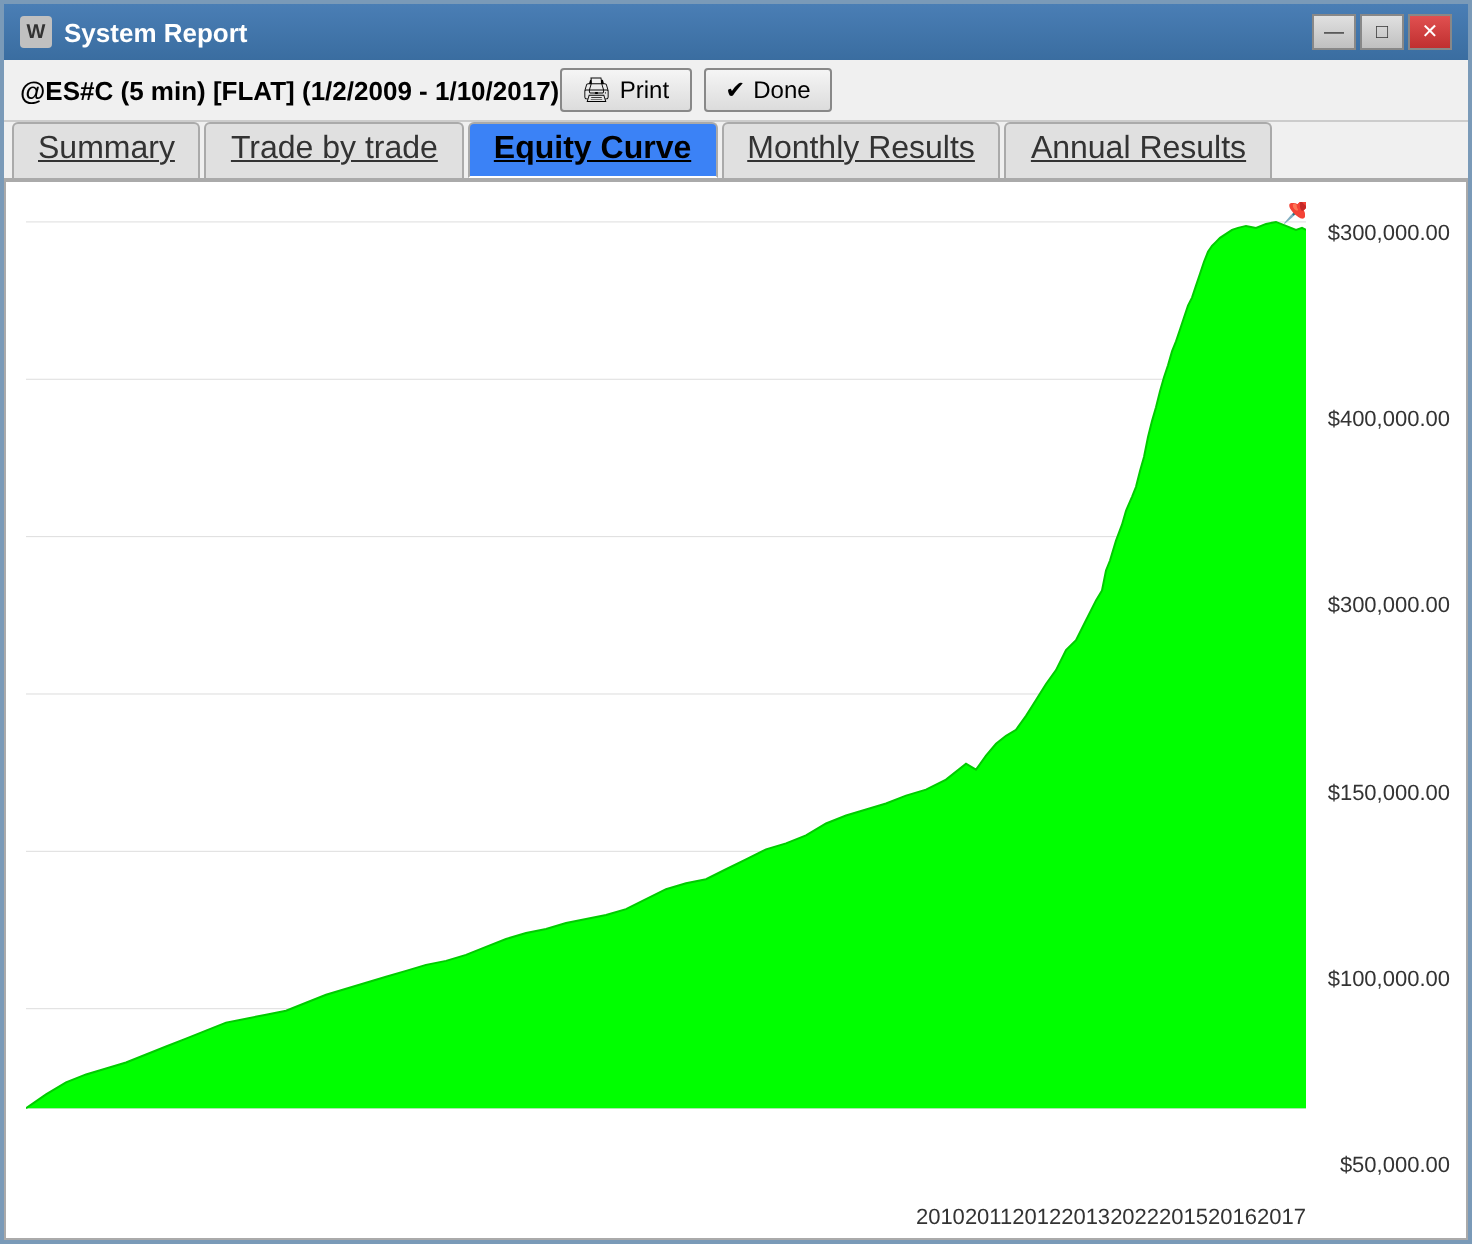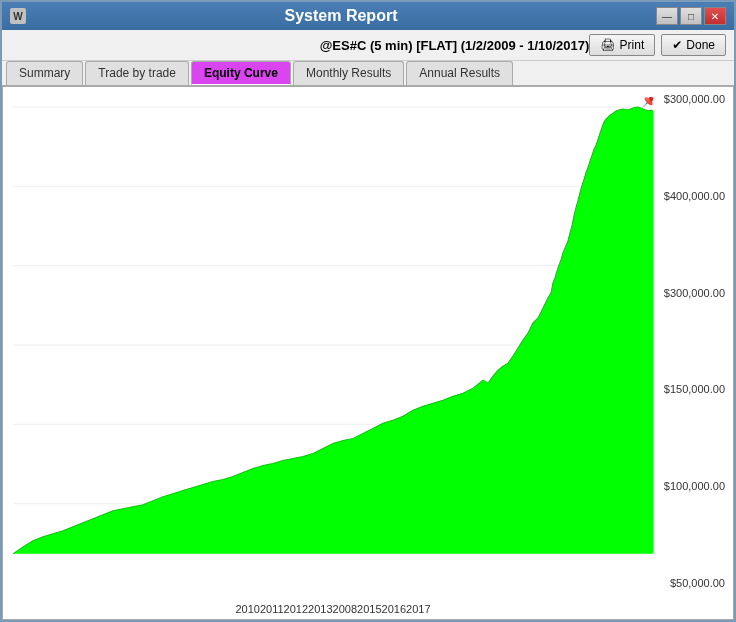--- a/index.html
+++ b/index.html
@@ -39,23 +39,22 @@
       border-radius: 2px;
       display: flex;
       align-items: center;
       justify-content: center;
       font-size: 10px;
       font-weight: bold;
       color: #333;
     }
     .title-bar-text {
       flex: 1;
-      font-size: 16px;
+      font-size: 13px;
       font-weight: bold;
-      text-align: center;
     }
     .title-bar-controls {
       display: flex;
       gap: 2px;
     }
     .title-btn {
       width: 22px;
       height: 18px;
       border: 1px solid #888;
       background: linear-gradient(to bottom, #e0e0e0, #c0c0c0);
@@ -64,21 +63,21 @@
       justify-content: center;
       font-size: 10px;
       cursor: pointer;
       color: #333;
     }
     .title-btn.close { background: linear-gradient(to bottom, #e05050, #c03030); color: white; }
     .toolbar {
       padding: 4px 8px;
       display: flex;
       align-items: center;
-      justify-content: flex-end;
+      justify-content: flex-start;
       background: #f0f0f0;
       border-bottom: 1px solid #ccc;
       flex-shrink: 0;
     }
     .symbol-label {
       font-size: 13px;
       font-weight: bold;
       color: #000;
     }
     .toolbar-buttons {
@@ -102,27 +101,28 @@
       background: #f0f0f0;
       border-bottom: 1px solid #aaa;
       flex-shrink: 0;
     }
     .tab {
       padding: 4px 12px;
       border: 1px solid #aaa;
       border-bottom: none;
       background: #e0e0e0;
       cursor: pointer;
-      font-size: 12px;
+      font-size: 16px;
       margin-right: 2px;
       border-radius: 3px 3px 0 0;
       color: #333;
+      text-decoration: underline;
     }
     .tab.active {
-      background: #d946ef;
+      background: #3b82f6;
       border-bottom: 1px solid #ffffff;
       font-weight: bold;
       color: #000;
       position: relative;
       z-index: 1;
     }
     .chart-area {
       flex: 1;
       background: #ffffff;
       border: 1px solid #aaa;
@@ -135,37 +135,37 @@
       flex: 1;
       position: relative;
       padding: 10px 0 30px 10px;
     }
     .y-axis {
       width: 80px;
       flex-shrink: 0;
       display: flex;
       flex-direction: column;
       justify-content: space-between;
-      padding: 6px 4px 30px 0;
+      padding: 20px 4px 30px 0;
       font-size: 11px;
       color: #333;
       text-align: right;
     }
     .y-label { text-align: right; padding-right: 4px; }
     svg.equity-chart {
       width: 100%;
       height: 100%;
     }
     .x-labels {
       position: absolute;
       bottom: 4px;
       left: 10px;
       right: 0;
       display: flex;
-      justify-content: center;
+      justify-content: flex-end;
       font-size: 11px;
       color: #333;
     }
   </style>
 </head>
 <body>
 
 <div class="window">
 
   <div class="title-bar">
@@ -426,21 +426,21 @@
 
         <text x="628" y="8" font-size="14" fill="#cc8800">📌</text>
       </svg>
 
       
       <div class="x-labels">
         <span>2010</span>
         <span>2011</span>
         <span>2012</span>
         <span>2013</span>
-        <span>2008</span>
+        <span>2022</span>
         <span>2015</span>
         <span>2016</span>
         <span>2017</span>
       </div>
     </div>
 
     <div class="y-axis">
       <span class="y-label">$300,000.00</span>
       <span class="y-label">$400,000.00</span>
       <span class="y-label">$300,000.00</span>

